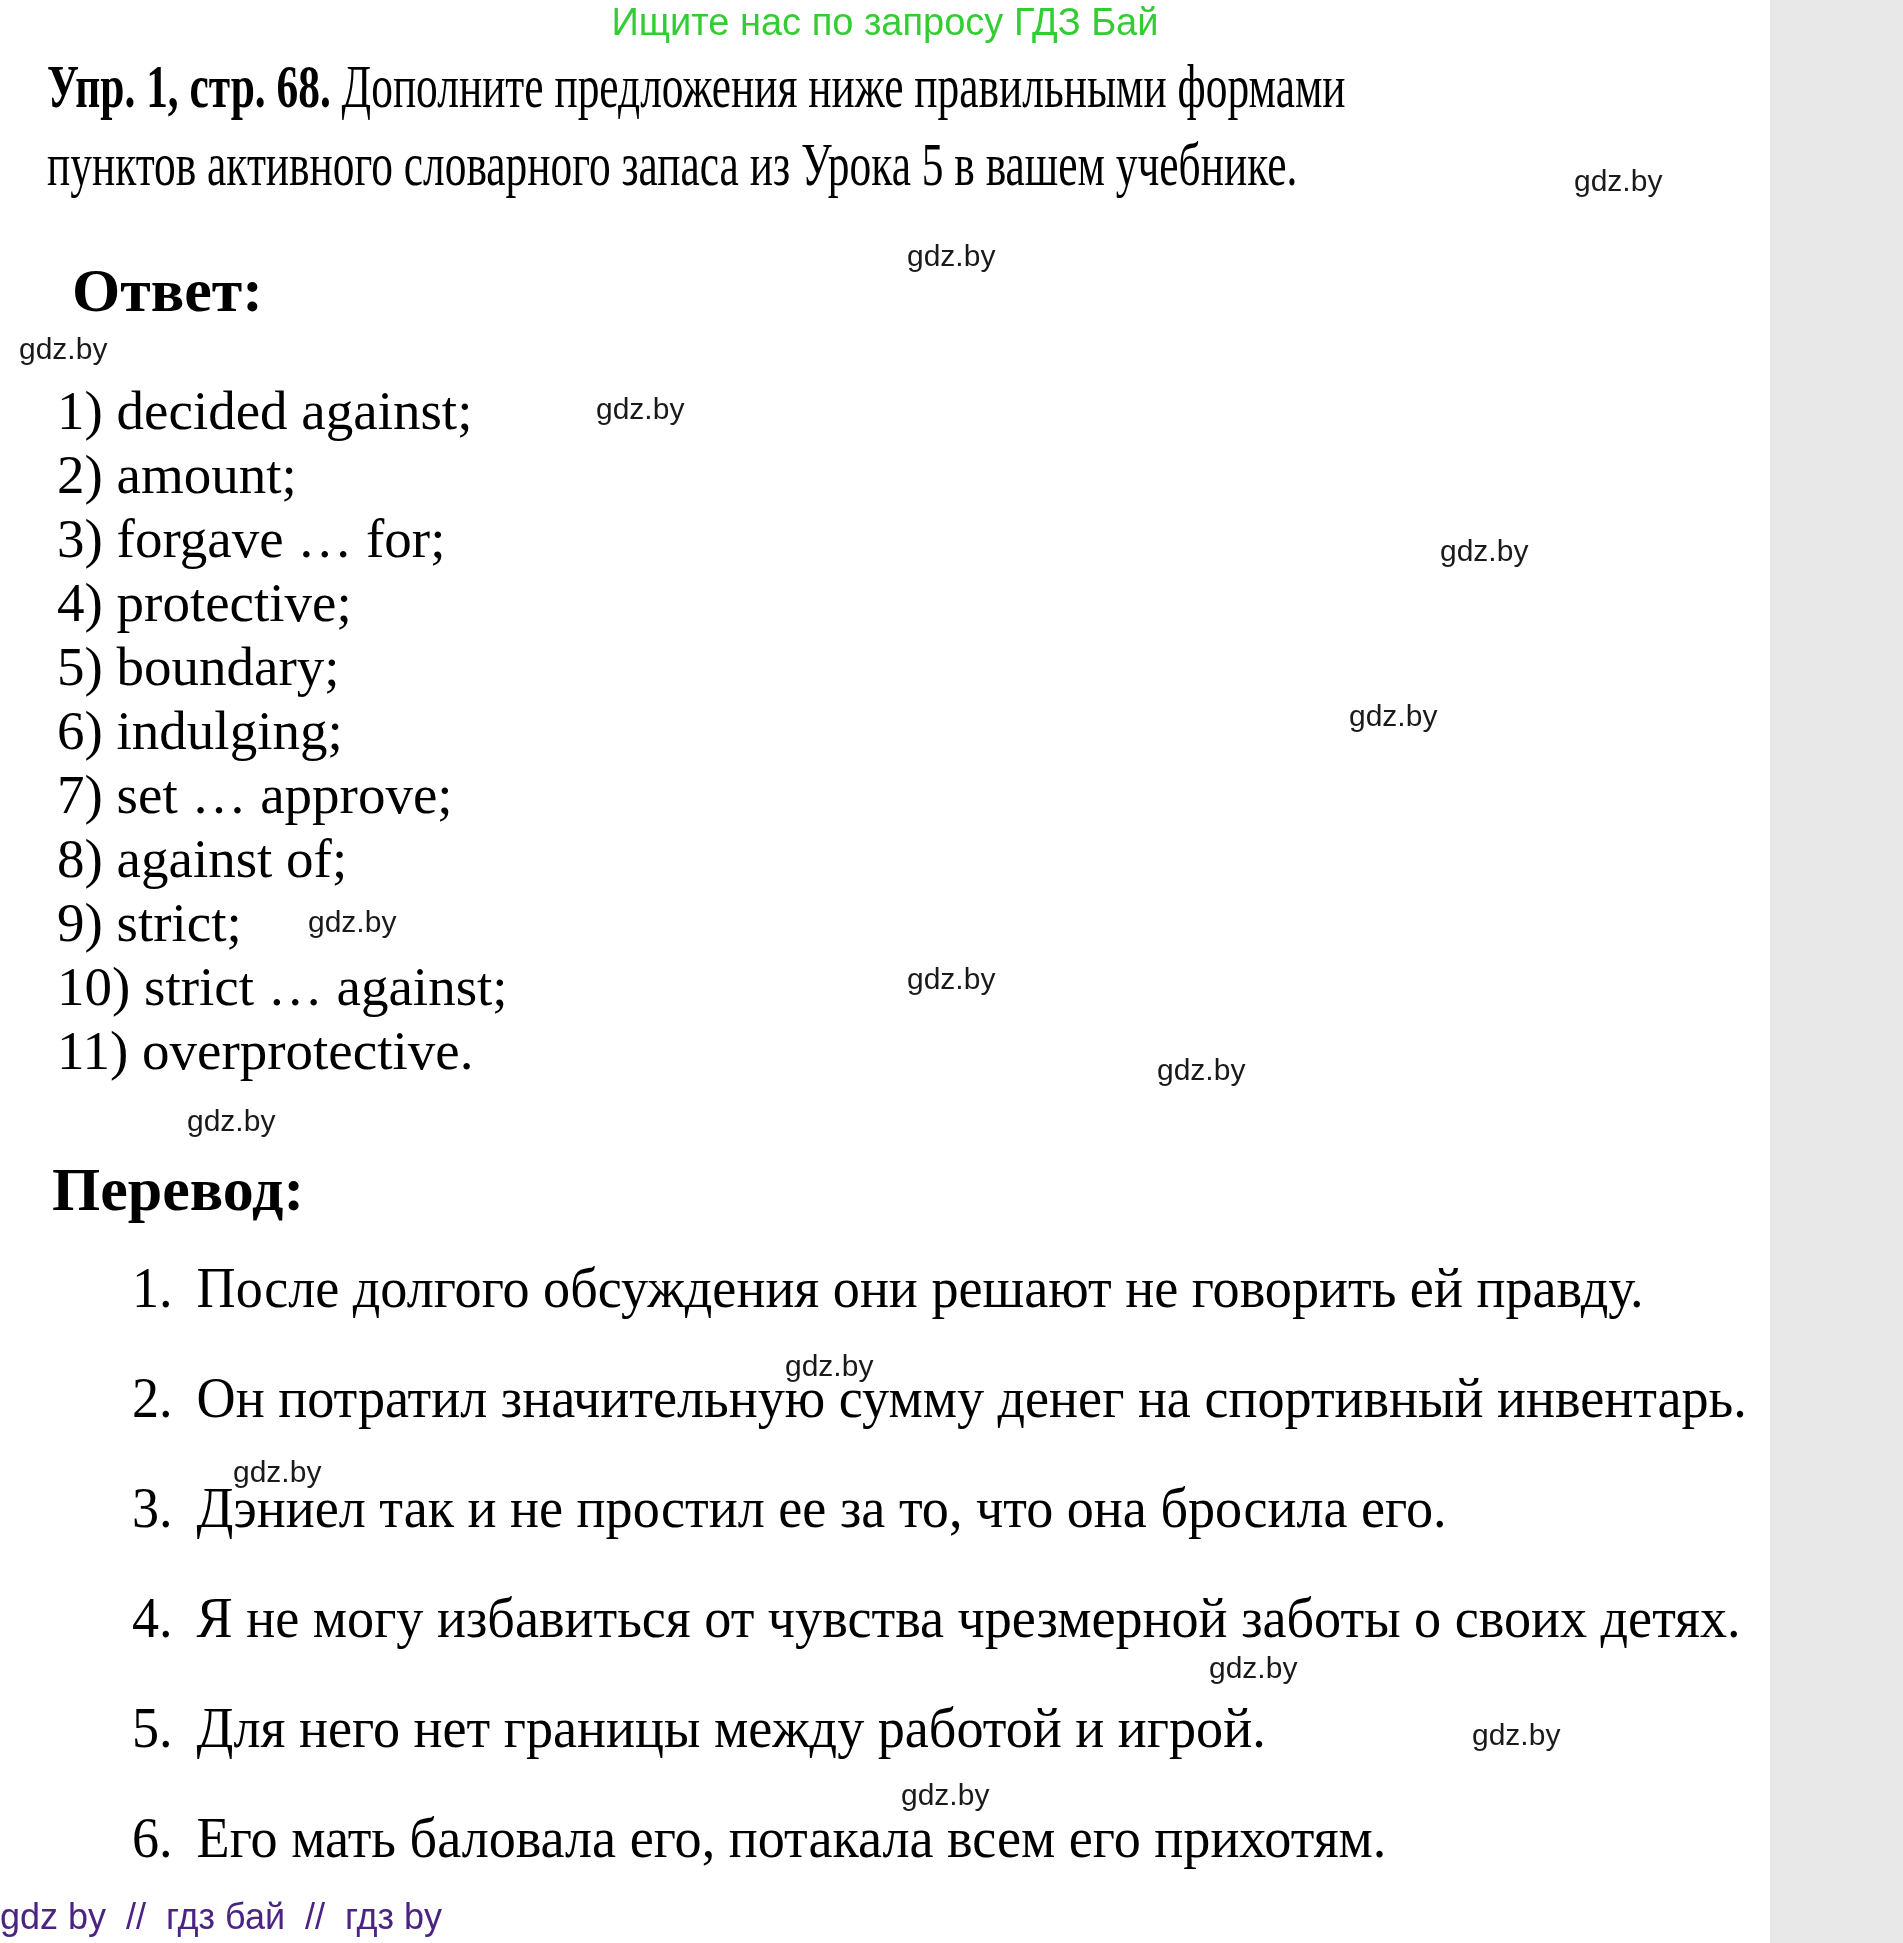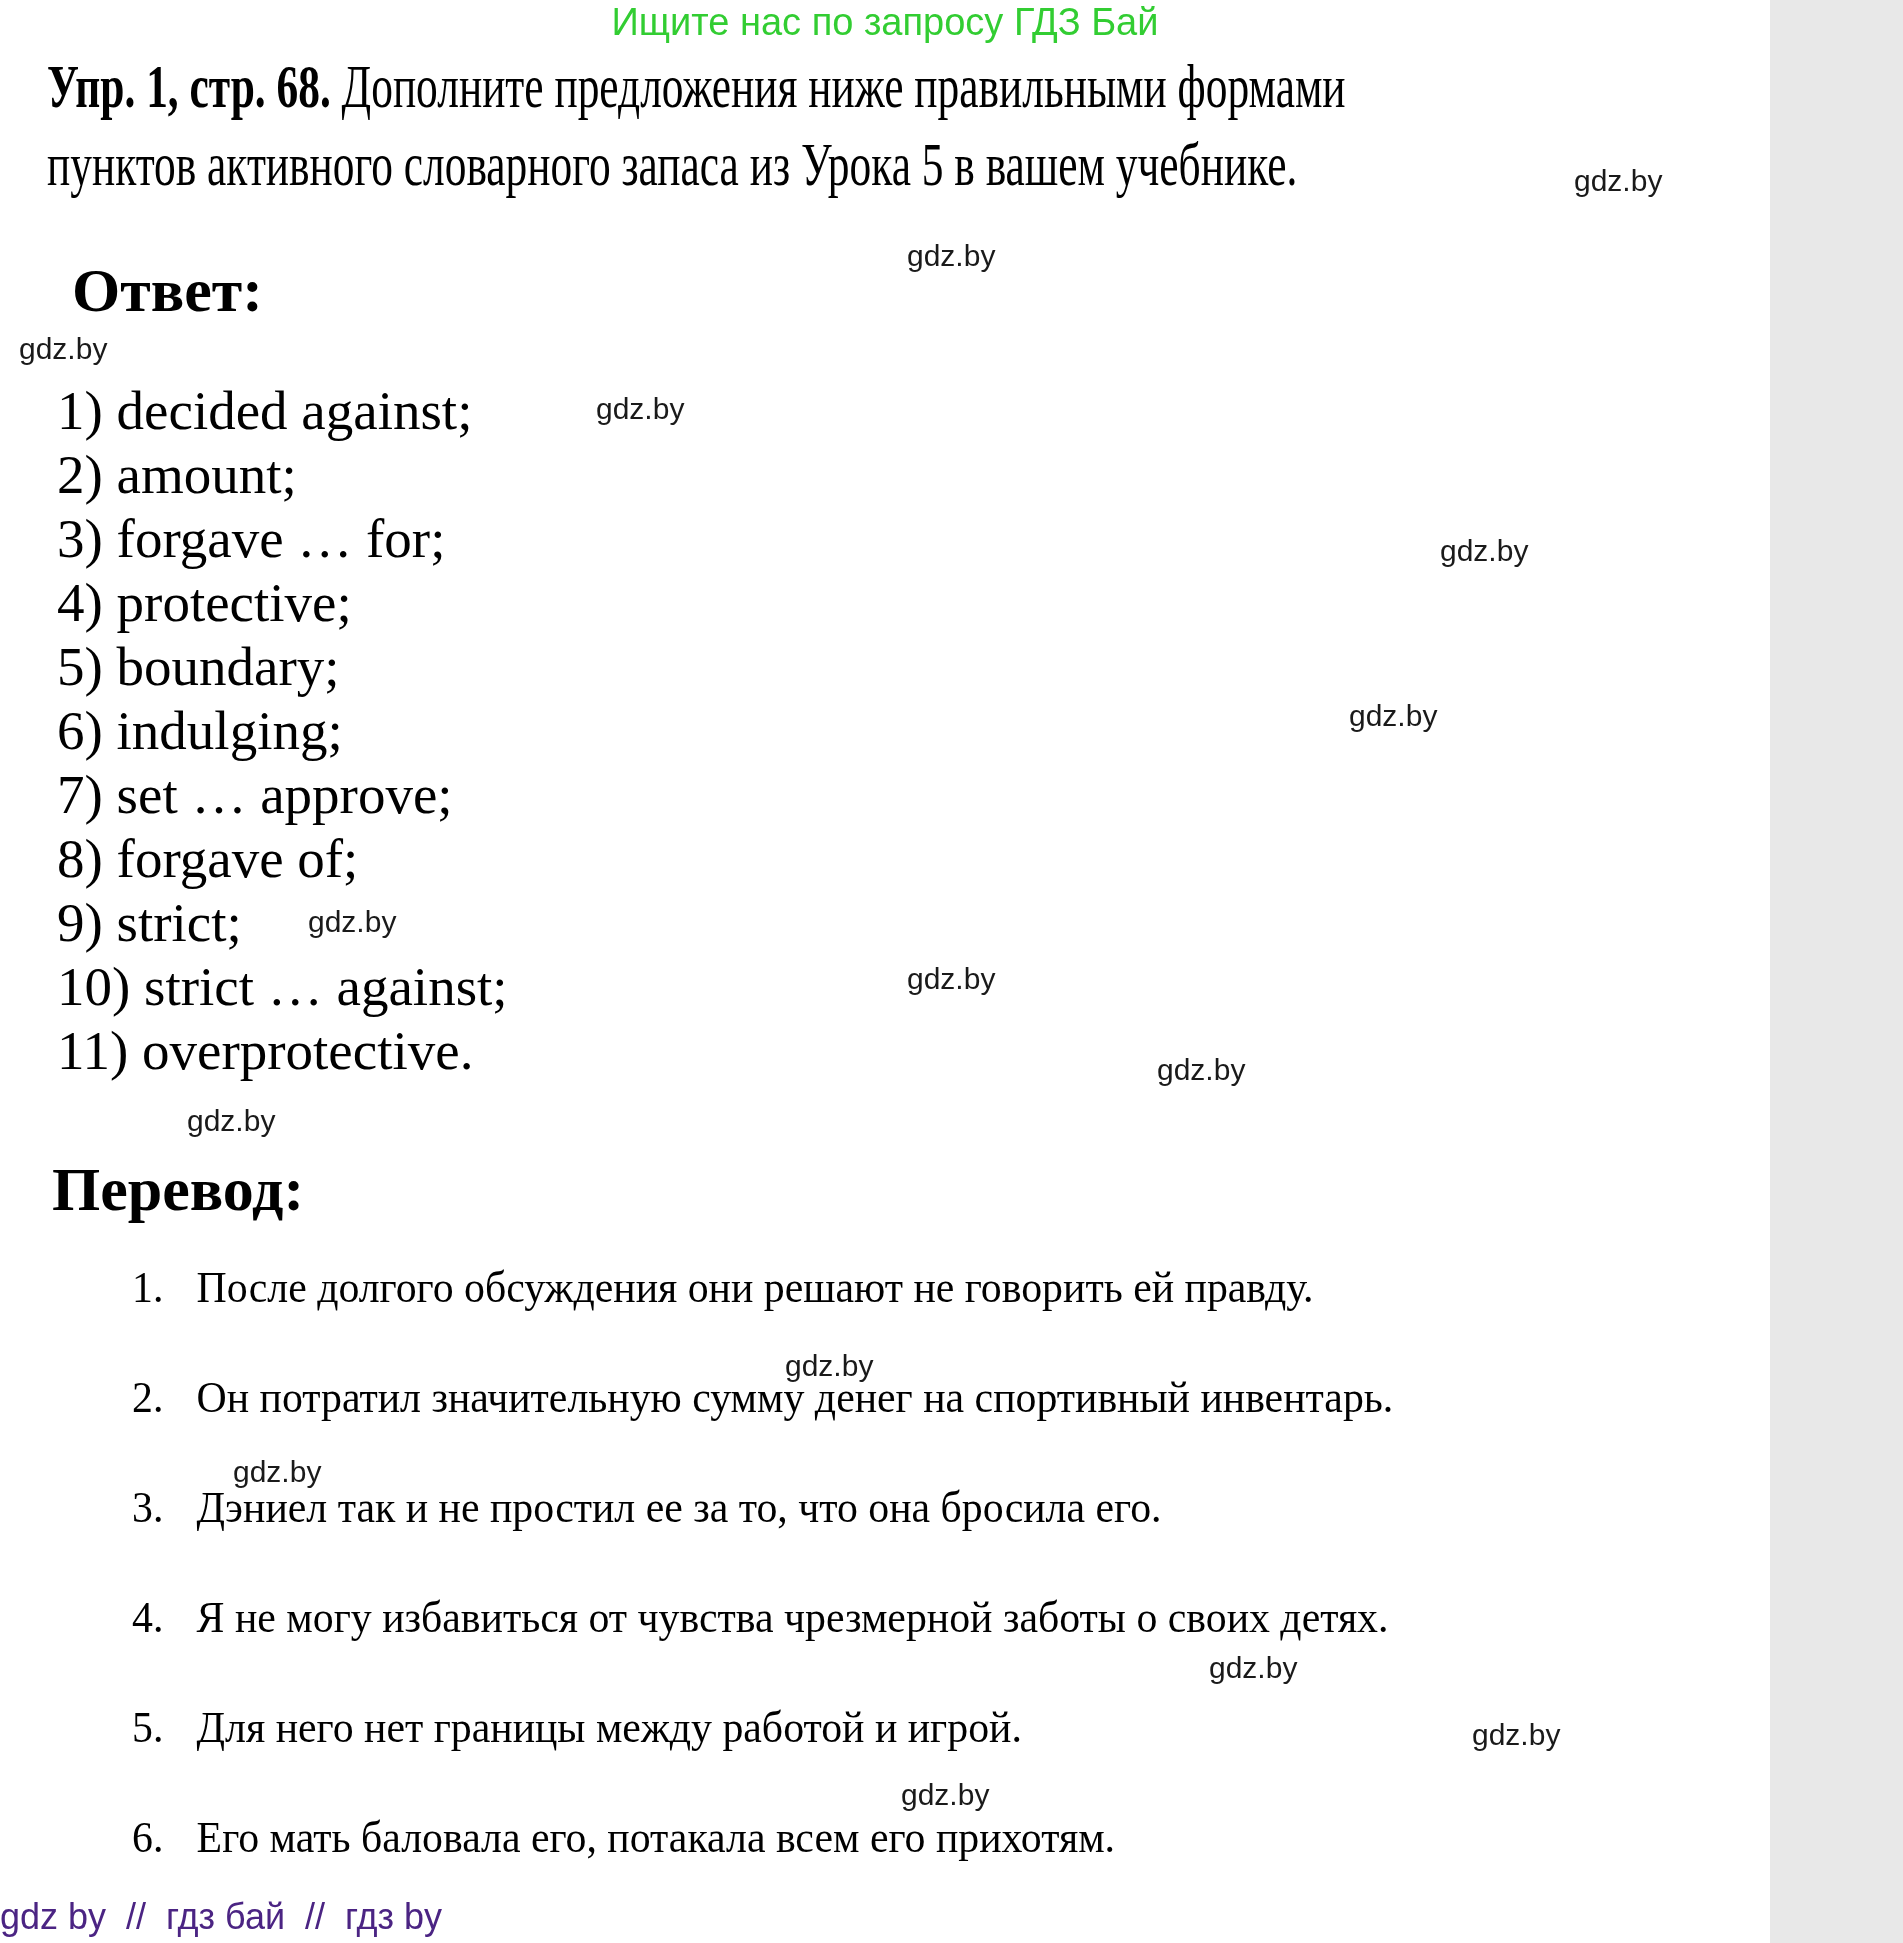--- a/index.html
+++ b/index.html
@@ -33,21 +33,21 @@
   }
   #answer-heading { top:254px;margin-left:20px; }
   #translation-heading { top:1153px; }
   .answers {
     position:absolute; left:57px; top:379px;
     font-size:55px; line-height:64px;
   }
   .a-row { white-space:nowrap; }
   .translations {
     position:absolute; left:132px; top:1259px;
-    font-size:44px;
+    font-size:57px;
   }
   .t-row {
     white-space:nowrap; line-height:57px;
     margin-bottom:53px;
     transform:scaleX(0.95); transform-origin:0 0;
   }
   .t-num { display:inline-block; width:68px; }
   .wm {
     position:absolute;
     font-family:"Liberation Sans", sans-serif;
@@ -79,21 +79,21 @@
   <div class="section-heading" id="answer-heading">Ответ:</div>
 
   <div class="answers">
     <div class="a-row"><span class="a-num">1)</span> <span class="a-text">decided against;</span></div>
     <div class="a-row"><span class="a-num">2)</span> <span class="a-text">amount;</span></div>
     <div class="a-row"><span class="a-num">3)</span> <span class="a-text">forgave … for;</span></div>
     <div class="a-row"><span class="a-num">4)</span> <span class="a-text">protective;</span></div>
     <div class="a-row"><span class="a-num">5)</span> <span class="a-text">boundary;</span></div>
     <div class="a-row"><span class="a-num">6)</span> <span class="a-text">indulging;</span></div>
     <div class="a-row"><span class="a-num">7)</span> <span class="a-text">set … approve;</span></div>
-    <div class="a-row"><span class="a-num">8)</span> <span class="a-text">forgave of;</span></div>
+    <div class="a-row"><span class="a-num">8)</span> <span class="a-text">against of;</span></div>
     <div class="a-row"><span class="a-num">9)</span> <span class="a-text">strict;</span></div>
     <div class="a-row"><span class="a-num">10)</span> <span class="a-text">strict … against;</span></div>
     <div class="a-row"><span class="a-num">11)</span> <span class="a-text">overprotective.</span></div>
   </div>
 
   <div class="section-heading" id="translation-heading">Перевод:</div>
 
   <div class="translations">
     <div class="t-row"><span class="t-num">1.</span><span class="t-text">После долгого обсуждения они решают не говорить ей правду.</span></div>
     <div class="t-row"><span class="t-num">2.</span><span class="t-text">Он потратил значительную сумму денег на спортивный инвентарь.</span></div>

